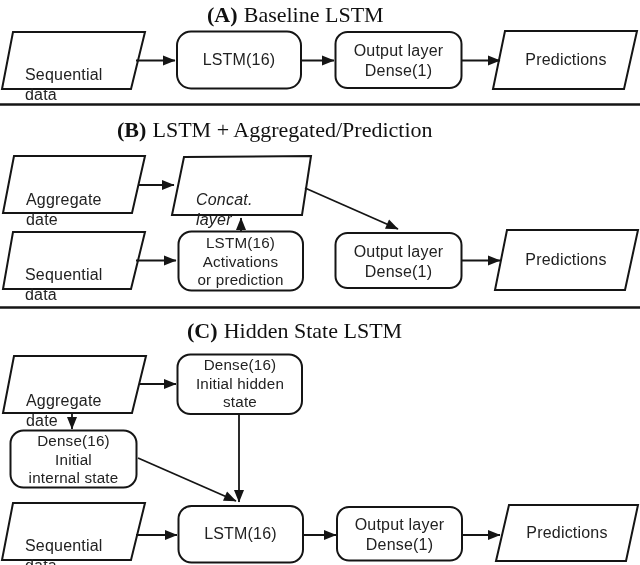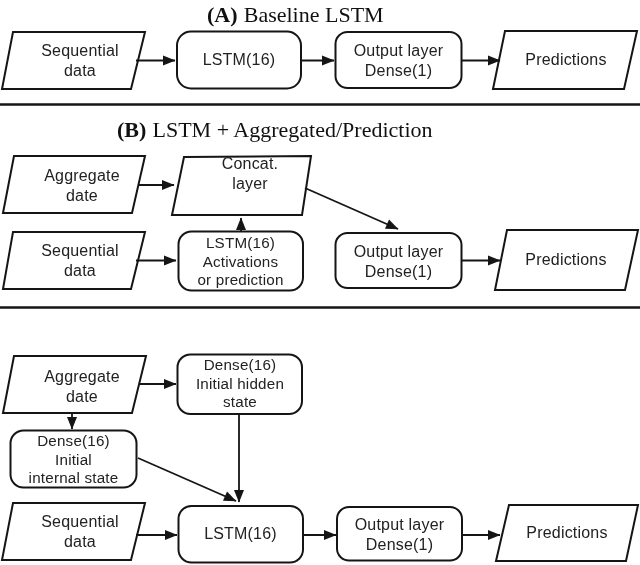--- a/index.html
+++ b/index.html
@@ -14,21 +14,21 @@
   .title {
     position:absolute; font-family:"Liberation Serif", serif;
     font-size:22px; line-height:26px; color:#111111; white-space:nowrap;
   }
   .title .lbl { font-weight:bold; margin-right:0.28em; }
   .node-label {
     position:absolute; white-space:pre-line; color:#222222;
     font-size:16px; line-height:19.5px; letter-spacing:0.2px;
   }
   .small { font-size:15.2px; line-height:18.6px; }
-  .left { text-align:center; }
+  .left { text-align:left;margin-top:24px; }
   .center { text-align:center; }
 </style>
 </head>
 <body>
 
 <div class="figure">
 
   <svg class="shapes" viewBox="0 0 640 565">
     <defs>
       <marker id="arrow" markerUnits="userSpaceOnUse" markerWidth="14" markerHeight="12" refX="12.5" refY="5.5" orient="auto">
@@ -75,31 +75,34 @@
     <line class="edge" x1="462" y1="535" x2="500" y2="535" marker-end="url(#arrow)"></line>
     <path class="shape" d="M509,505 L638,505 L626,561 L496,561 Z"></path>
   </svg>
 
   <div class="title" style="left:117px; top:117px;">
     <span class="lbl">(B)</span><span>LSTM + Aggregated/Prediction</span>
   </div>
   <div class="title" style="left:207px; top:2px;">
     <span class="lbl">(A)</span><span>Baseline LSTM</span>
   </div>
+  <div class="title" style="left:187px; top:318px;">
+    <span class="lbl">(C)</span><span>Hidden State LSTM</span>
+  </div>
 
   <div class="node-label left" style="left:25px;  top:41px;  width:110px;">Sequential
 data</div>
   <div class="node-label center" style="left:177px; top:50px;  width:124px;">LSTM(16)</div>
   <div class="node-label center" style="left:335px; top:41px;  width:127px;">Output layer
 Dense(1)</div>
   <div class="node-label center" style="left:500px; top:50px;  width:132px;">Predictions</div>
 
   <div class="node-label left" style="left:26px;  top:166px; width:112px;">Aggregate
 date</div>
-  <div class="node-label left" style="left:196px; top:154px; width:108px;">Concat.
+  <div class="node-label left" style="left:196px; top:166px; width:108px;font-style:italic;">Concat.
 layer</div>
   <div class="node-label left" style="left:25px;  top:241px; width:110px;">Sequential
 data</div>
   <div class="node-label center small" style="left:178px; top:234px; width:125px;">LSTM(16)
 Activations
 or prediction</div>
   <div class="node-label center" style="left:335px; top:242px; width:127px;">Output layer
 Dense(1)</div>
   <div class="node-label center" style="left:500px; top:250px; width:132px;">Predictions</div>
 

